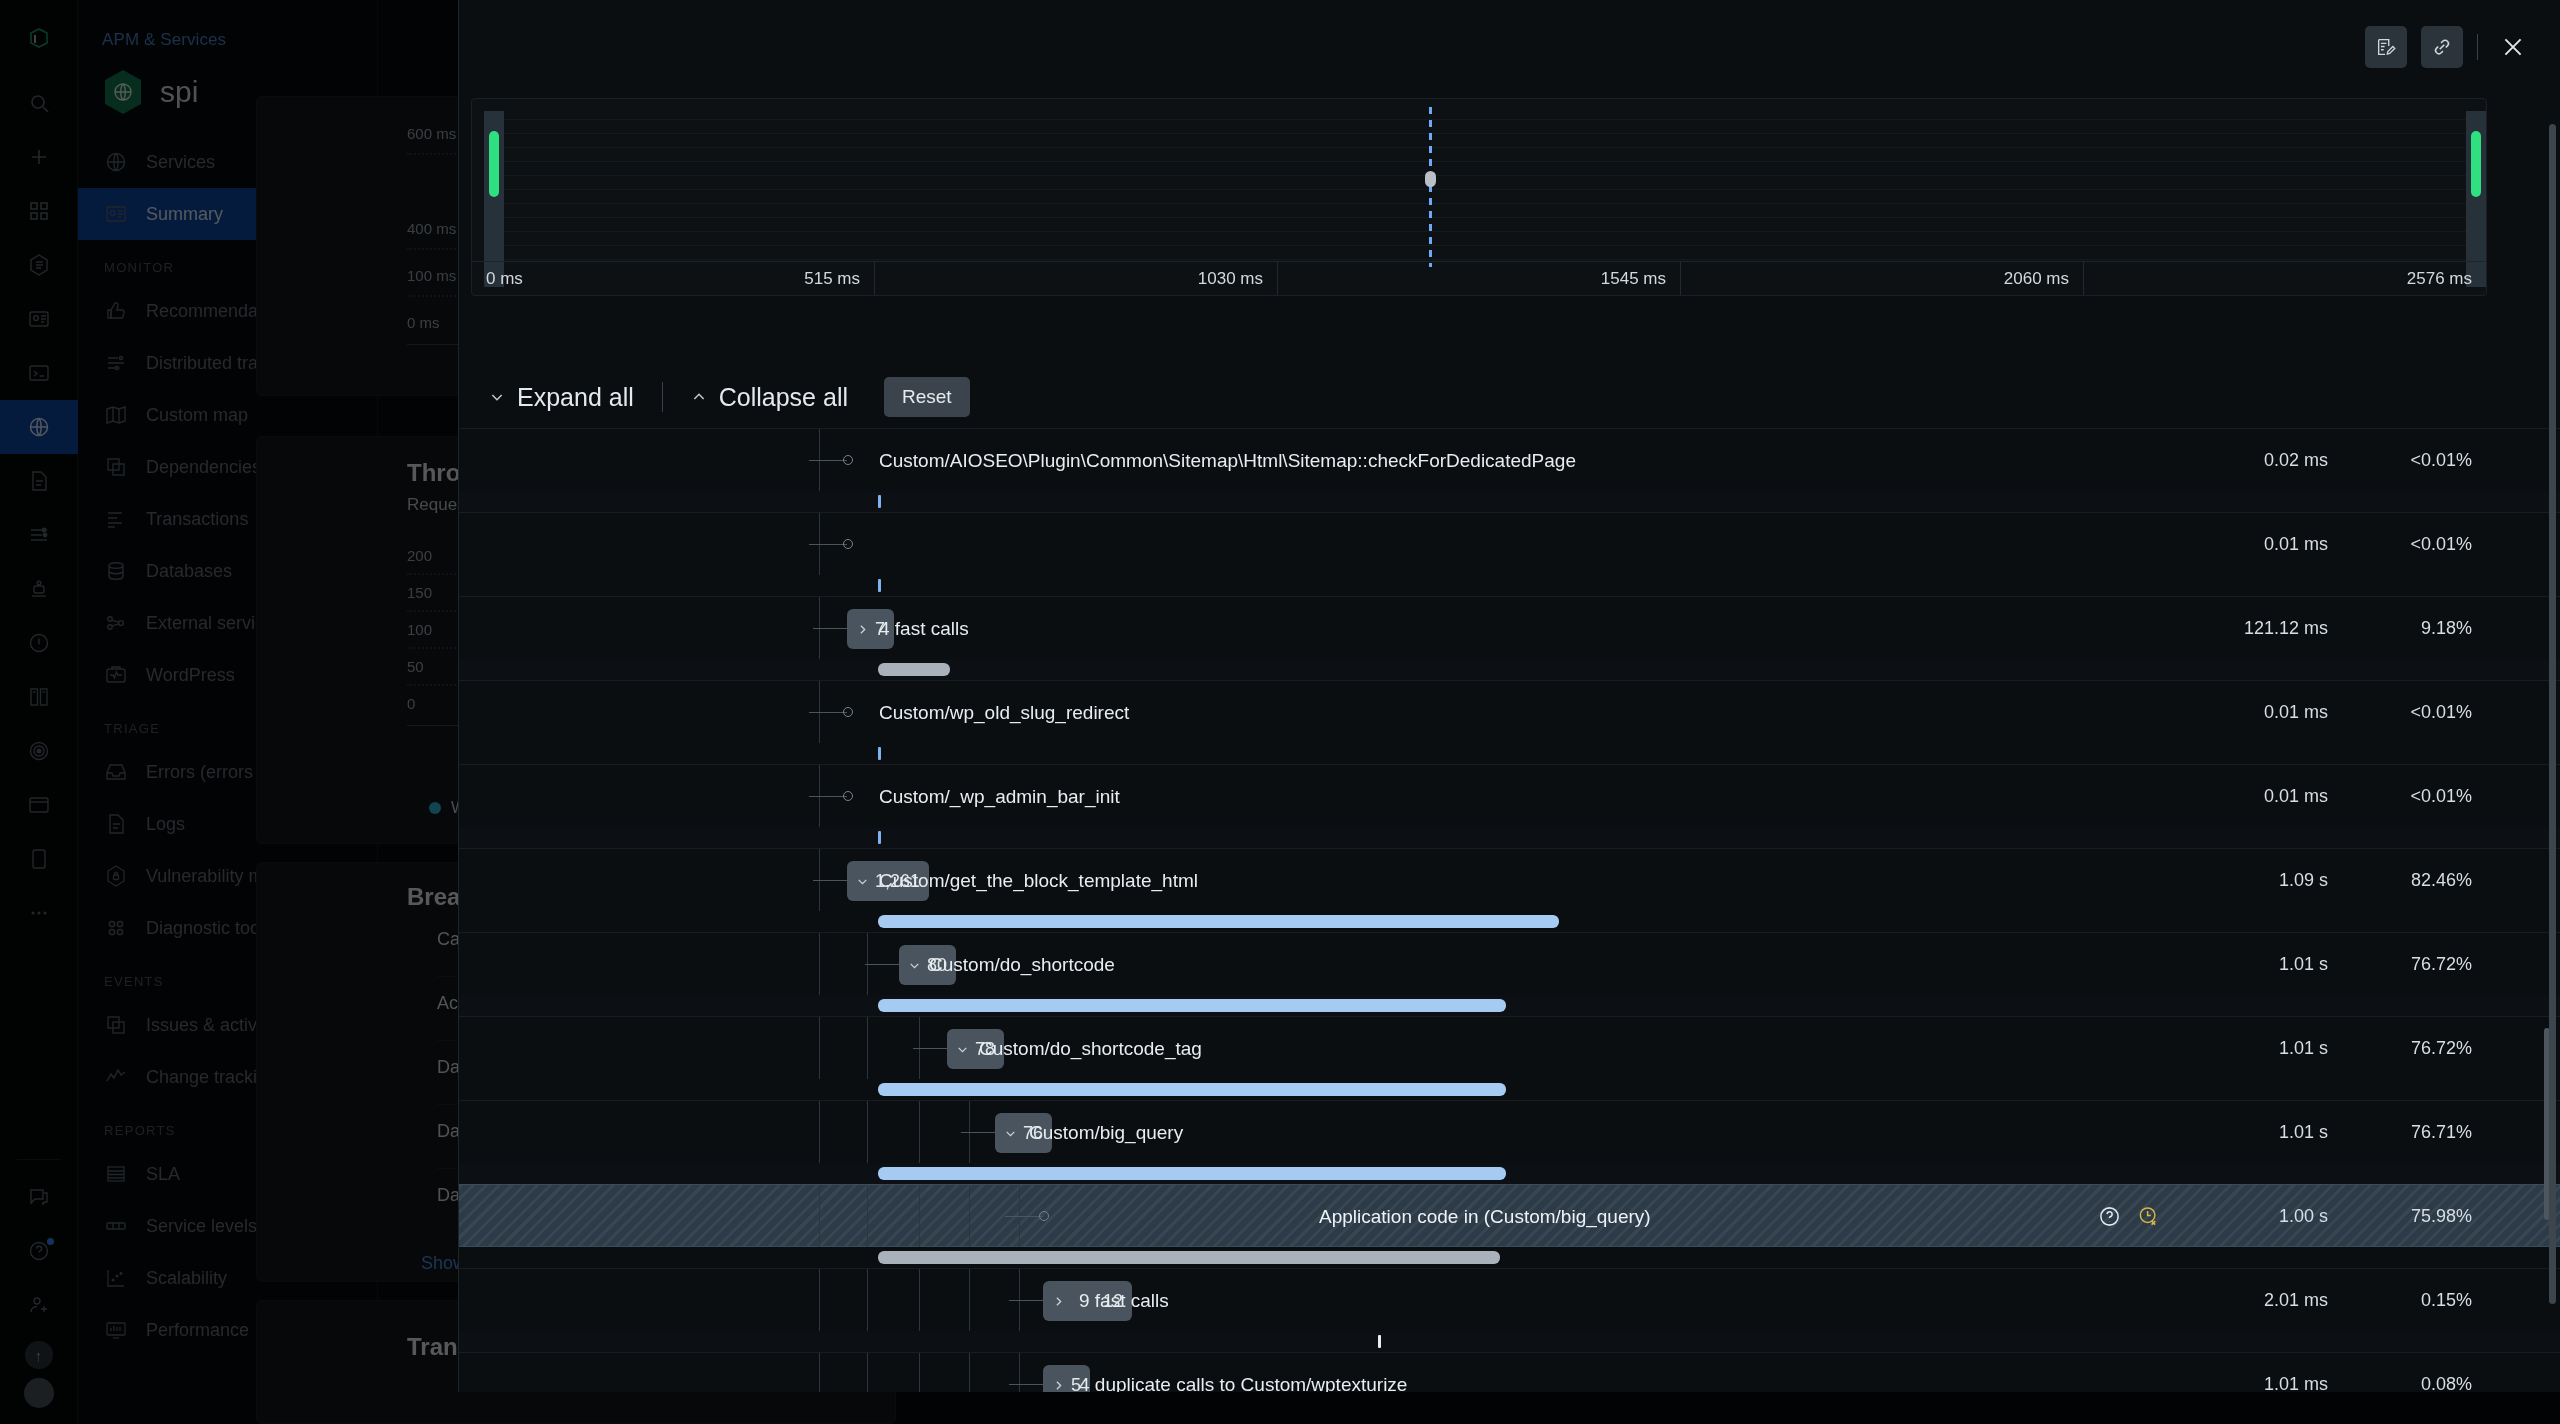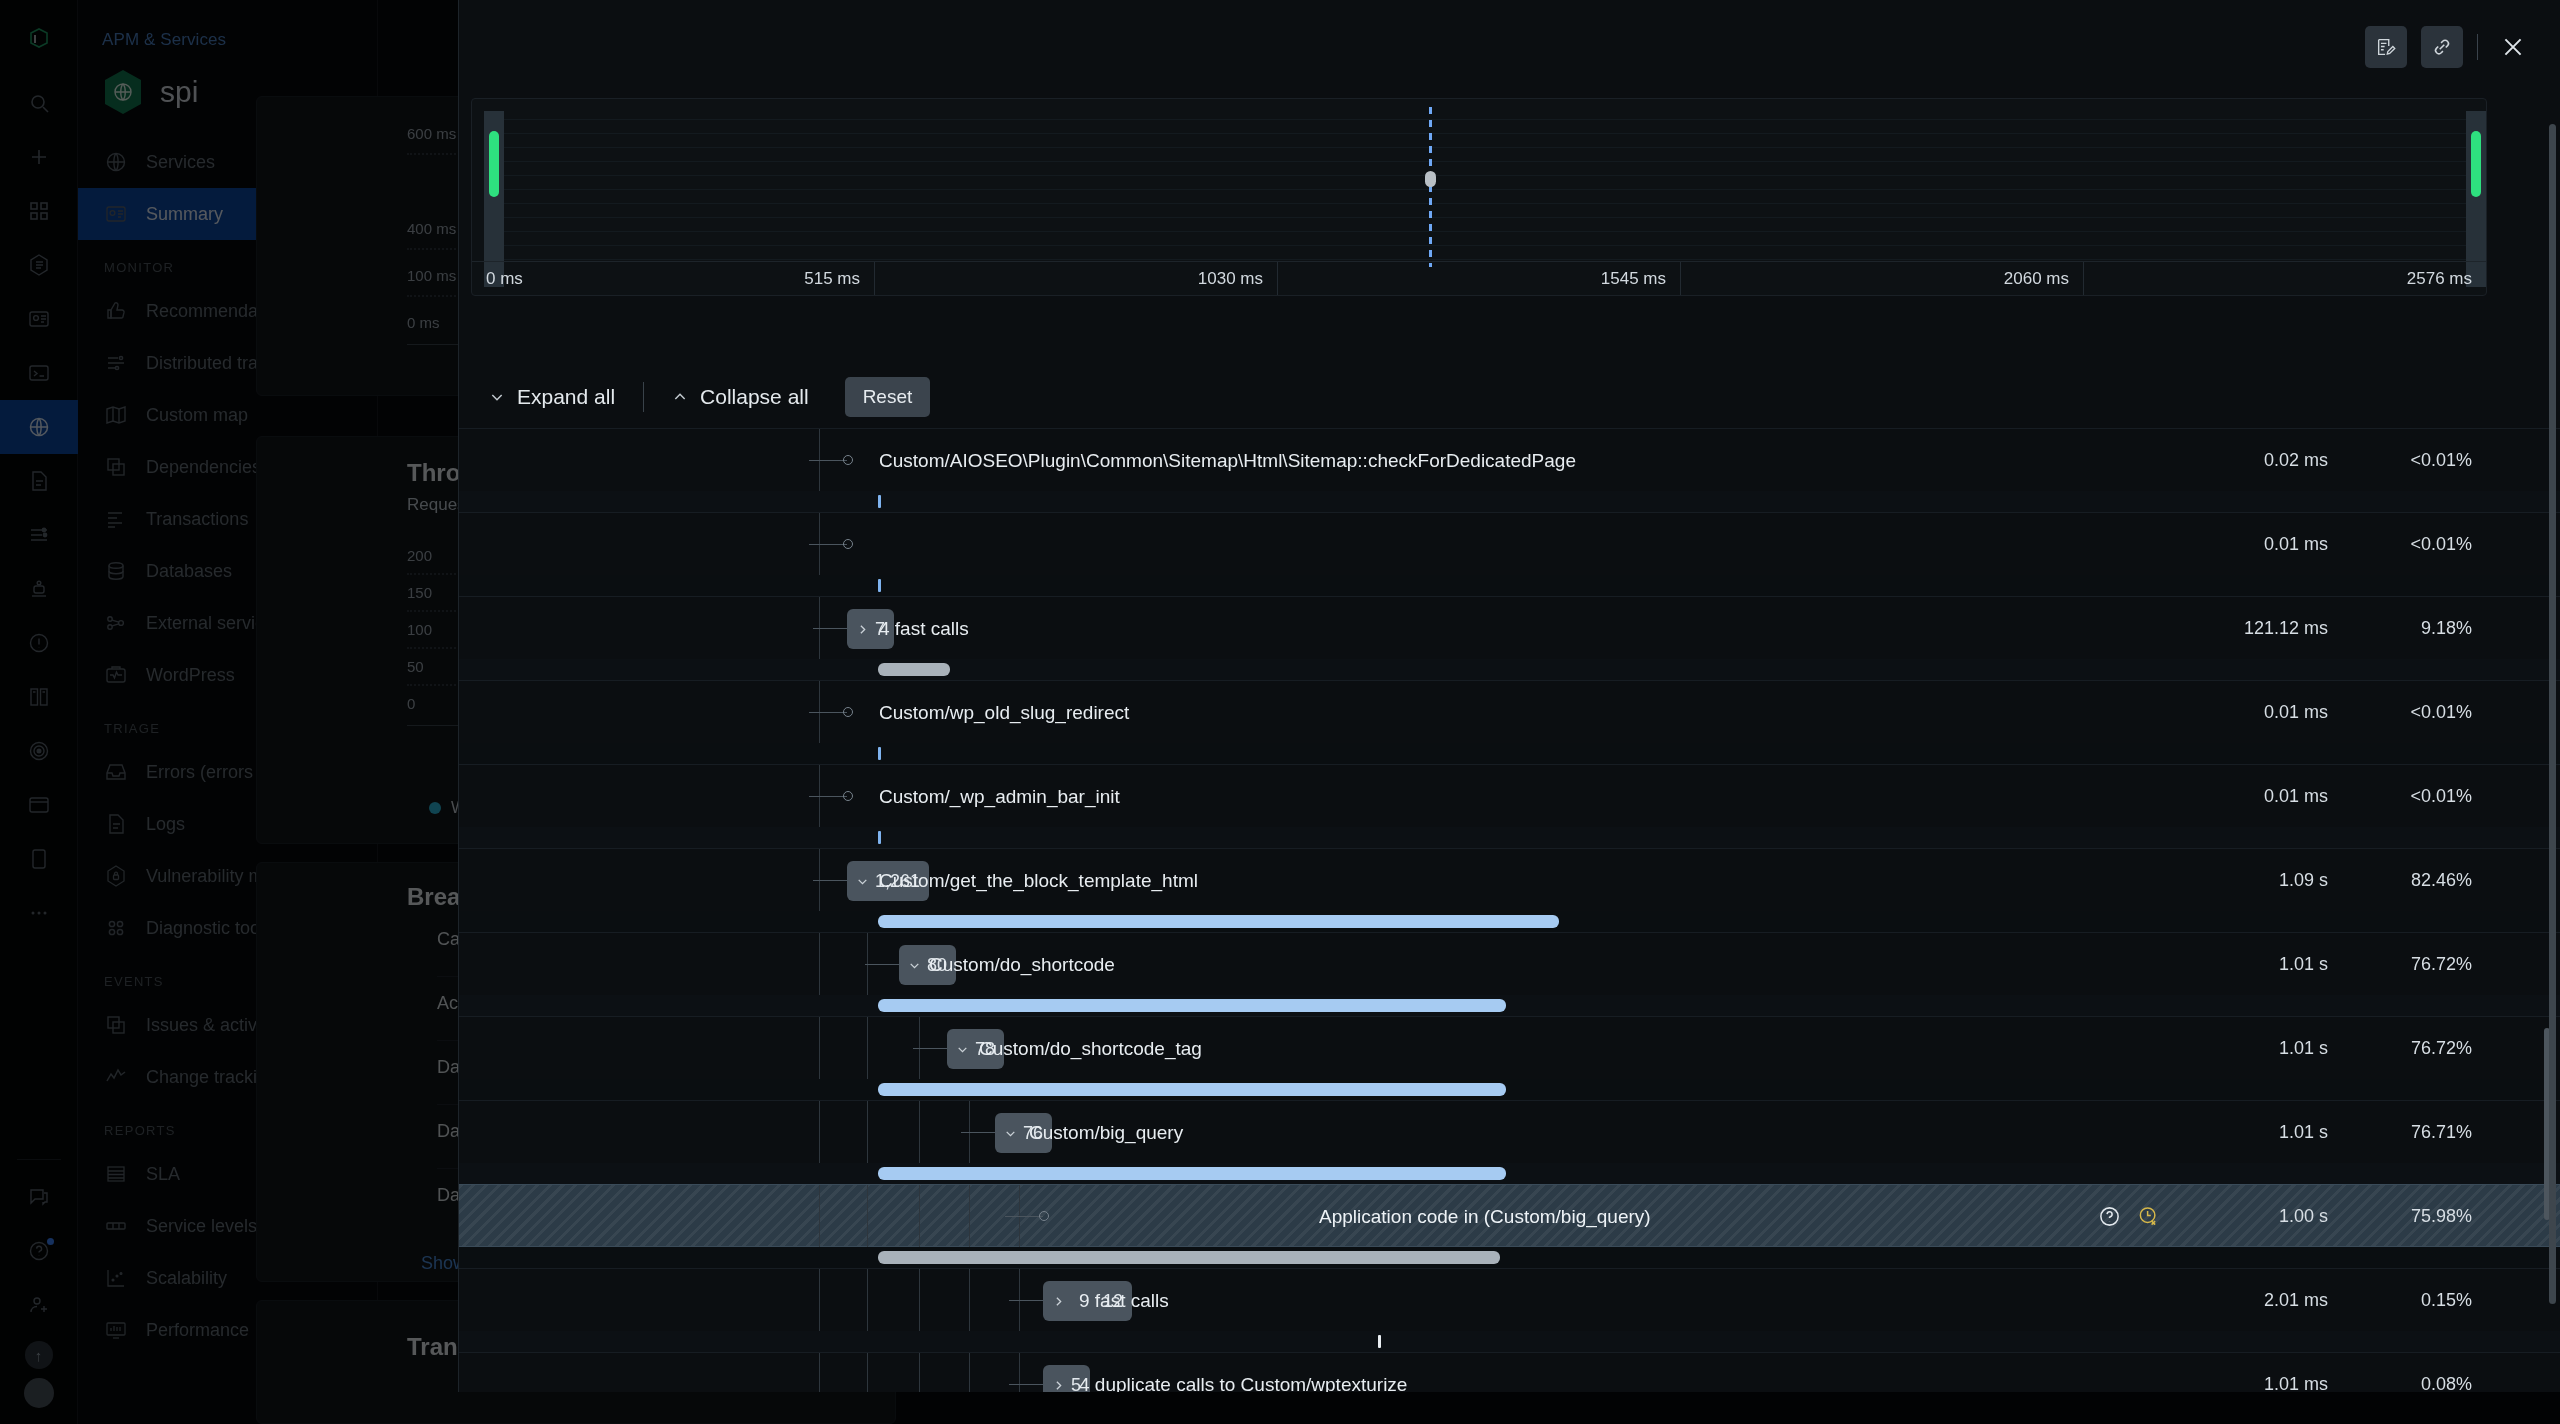--- a/index.html
+++ b/index.html
@@ -152,21 +152,21 @@
   .ruler-left  { position:absolute; left: 14px;  font-size:17px;color:#d2d9df; }
   .ruler-right { position:absolute; right: 14px; font-size:17px;color:#d2d9df; }
 
   
   #trace-toolbar {
     position:absolute; left: 12px; top: 368px; width: 2016px; height: 58px;
     display:flex; align-items:center; gap: 0;
   }
   .tb-btn {
     display:flex; align-items:center; gap: 12px;
-    font-size: 21px; color:#e4e9ed; padding: 0 18px; height: 40px;
+    font-size: 25px; color:#e4e9ed; padding: 0 18px; height: 40px;
   }
   .tb-btn svg { width:16px;height:16px; color:#c3cad0; }
   .tb-sep { width:1px; height: 30px; background:#39424a; margin: 0 10px; }
   #reset-button {
     background:#3b444d; border-radius:5px; color:#e6ebef;
     font-size:19px; padding: 0 18px; height:40px;
     display:flex;align-items:center; margin-left: 18px;
   }
 
   

